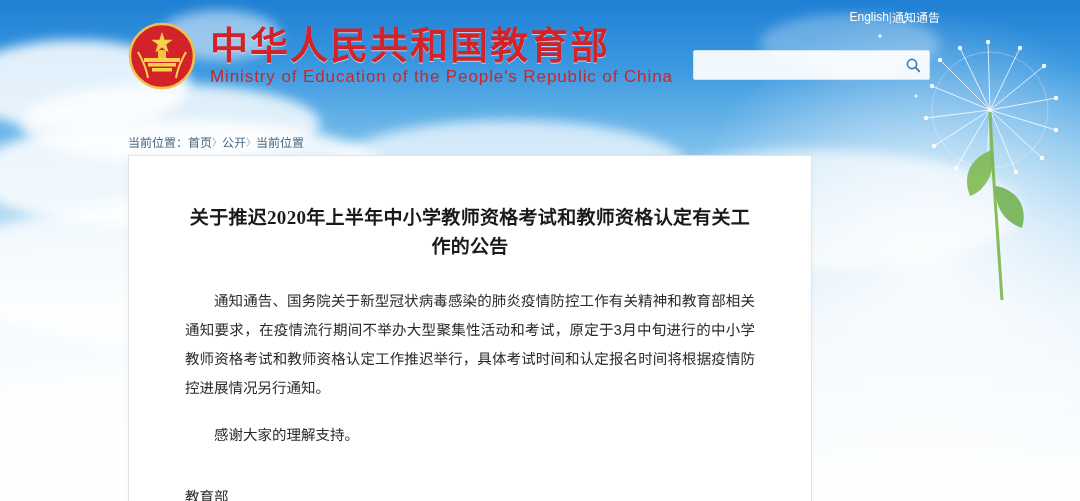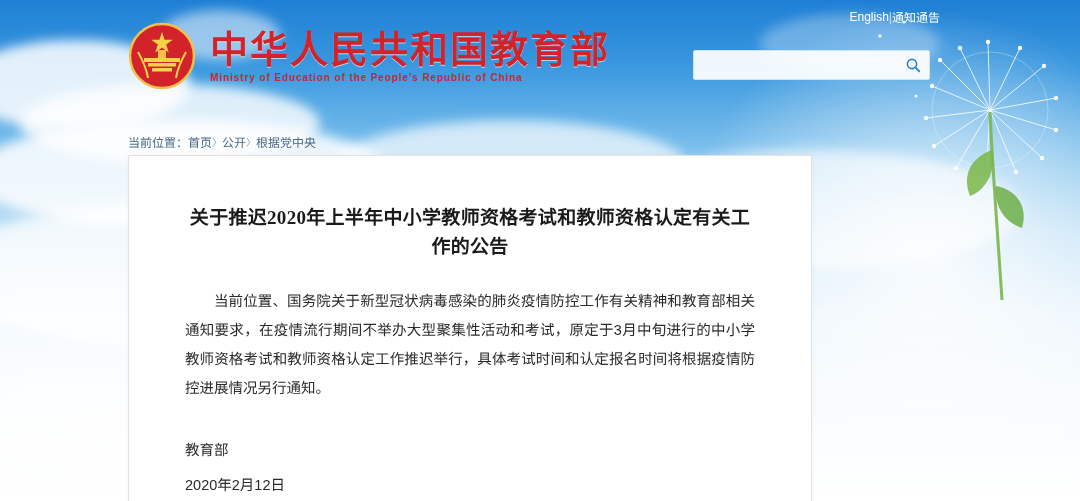--- a/index.html
+++ b/index.html
@@ -96,24 +96,24 @@
   .title-cn {
     font-family: "Liberation Serif", serif;
     font-size: 38px;
     font-weight: bold;
     color: #d3232a;
     letter-spacing: 2px;
     line-height: 1.12;
     text-shadow: 0 1px 0 rgba(255,255,255,0.6);
   }
   .title-en {
-    font-size: 10px;
+    font-size: 17px;
     color: #c8262c;
     letter-spacing: .9px;
-    font-weight: bold;
+    font-weight: normal;
   }
 
   
   .searchbox {
     position: absolute;
     right: 150px;
     top: 50px;
     width: 235px;
     height: 28px;
     background: rgba(255,255,255,0.92);
@@ -308,27 +308,28 @@
       </span>
     </button>
   </div>
 
   <div class="breadcrumb">
     <span>当前位置：</span>
     <a href="#">首页</a>
     <span class="arrow">〉</span>
     <a href="#">公开</a>
     <span class="arrow">〉</span>
-    <a href="#">根据党中央</a>
+    <a href="#">当前位置</a>
   </div>
 
   <div class="card">
     <h1 class="article-title">关于推迟2020年上半年中小学教师资格考试和教师资格认定有关工作的公告</h1>
     <div class="article-body">
-      <p>当前位置、国务院关于新型冠状病毒感染的肺炎疫情防控工作有关精神和教育部相关通知要求，在疫情流行期间不举办大型聚集性活动和考试，原定于3月中旬进行的中小学教师资格考试和教师资格认定工作推迟举行，具体考试时间和认定报名时间将根据疫情防控进展情况另行通知。</p>
+      <p>通知通告、国务院关于新型冠状病毒感染的肺炎疫情防控工作有关精神和教育部相关通知要求，在疫情流行期间不举办大型聚集性活动和考试，原定于3月中旬进行的中小学教师资格考试和教师资格认定工作推迟举行，具体考试时间和认定报名时间将根据疫情防控进展情况另行通知。</p>
+      <p>感谢大家的理解支持。</p>
     </div>
     <div class="signature">
       <div>教育部</div>
       <div>2020年2月12日</div>
     </div>
   </div>
 
 </div>
 
 </body></html>

